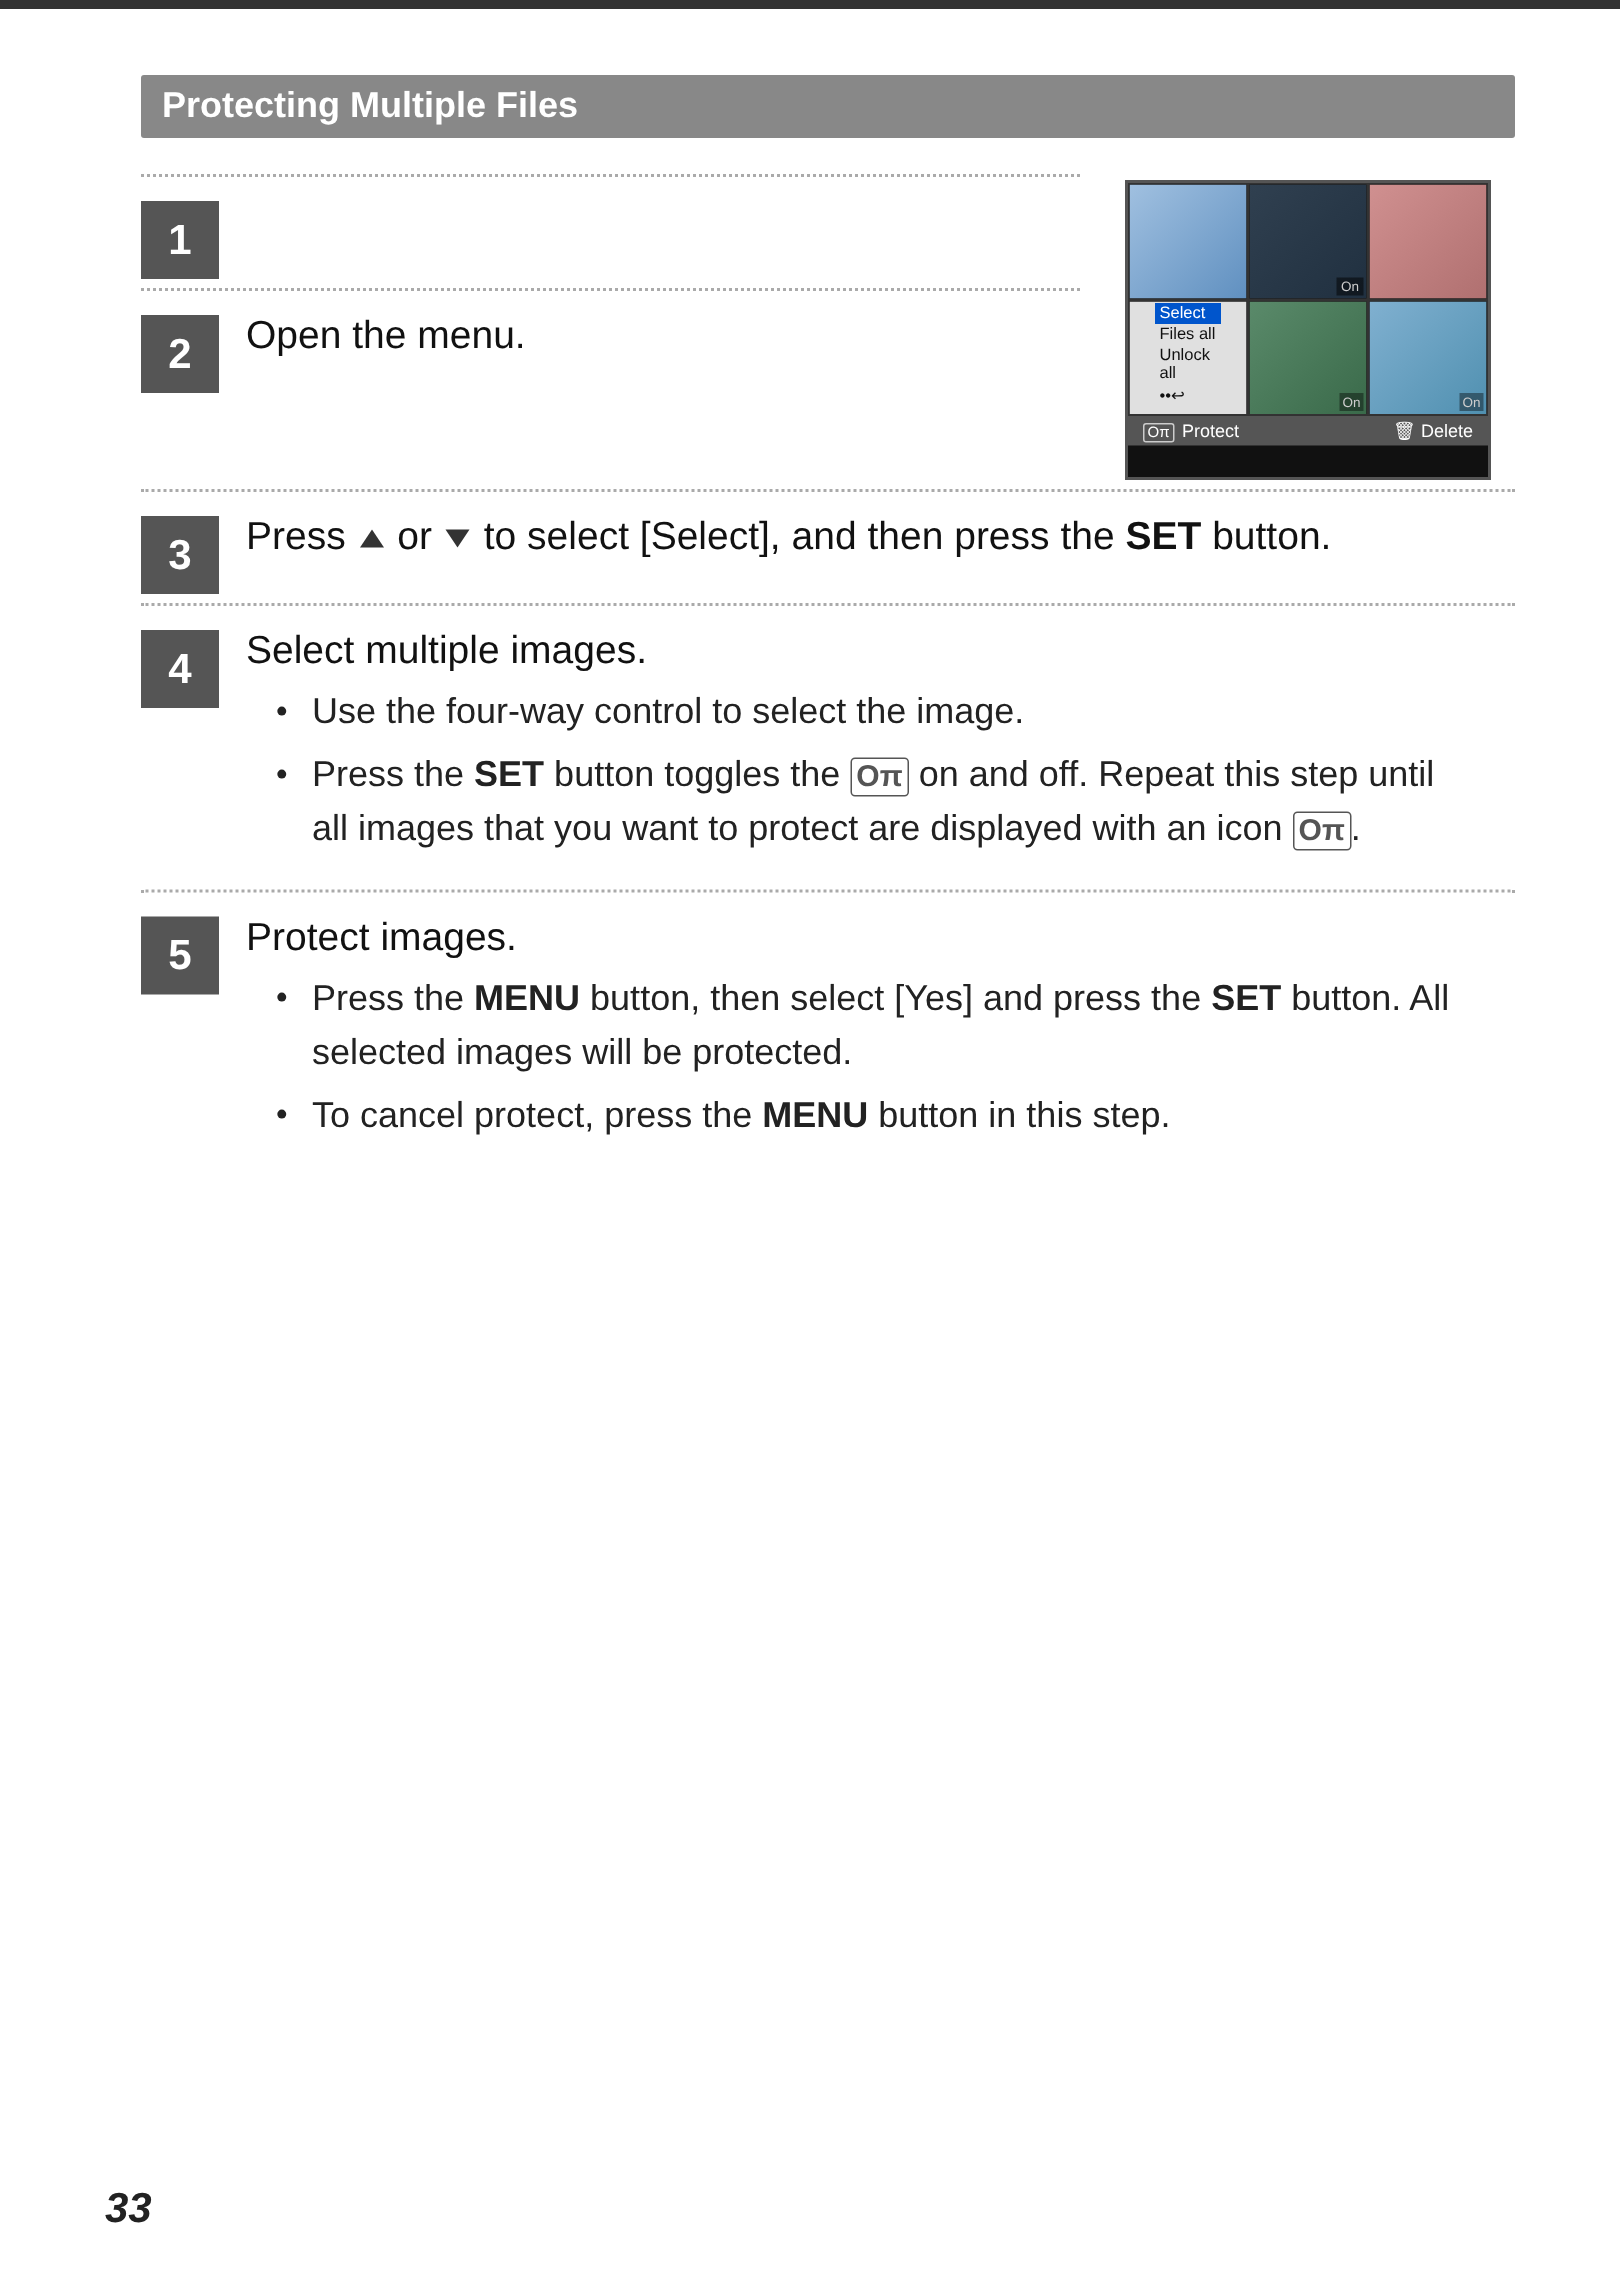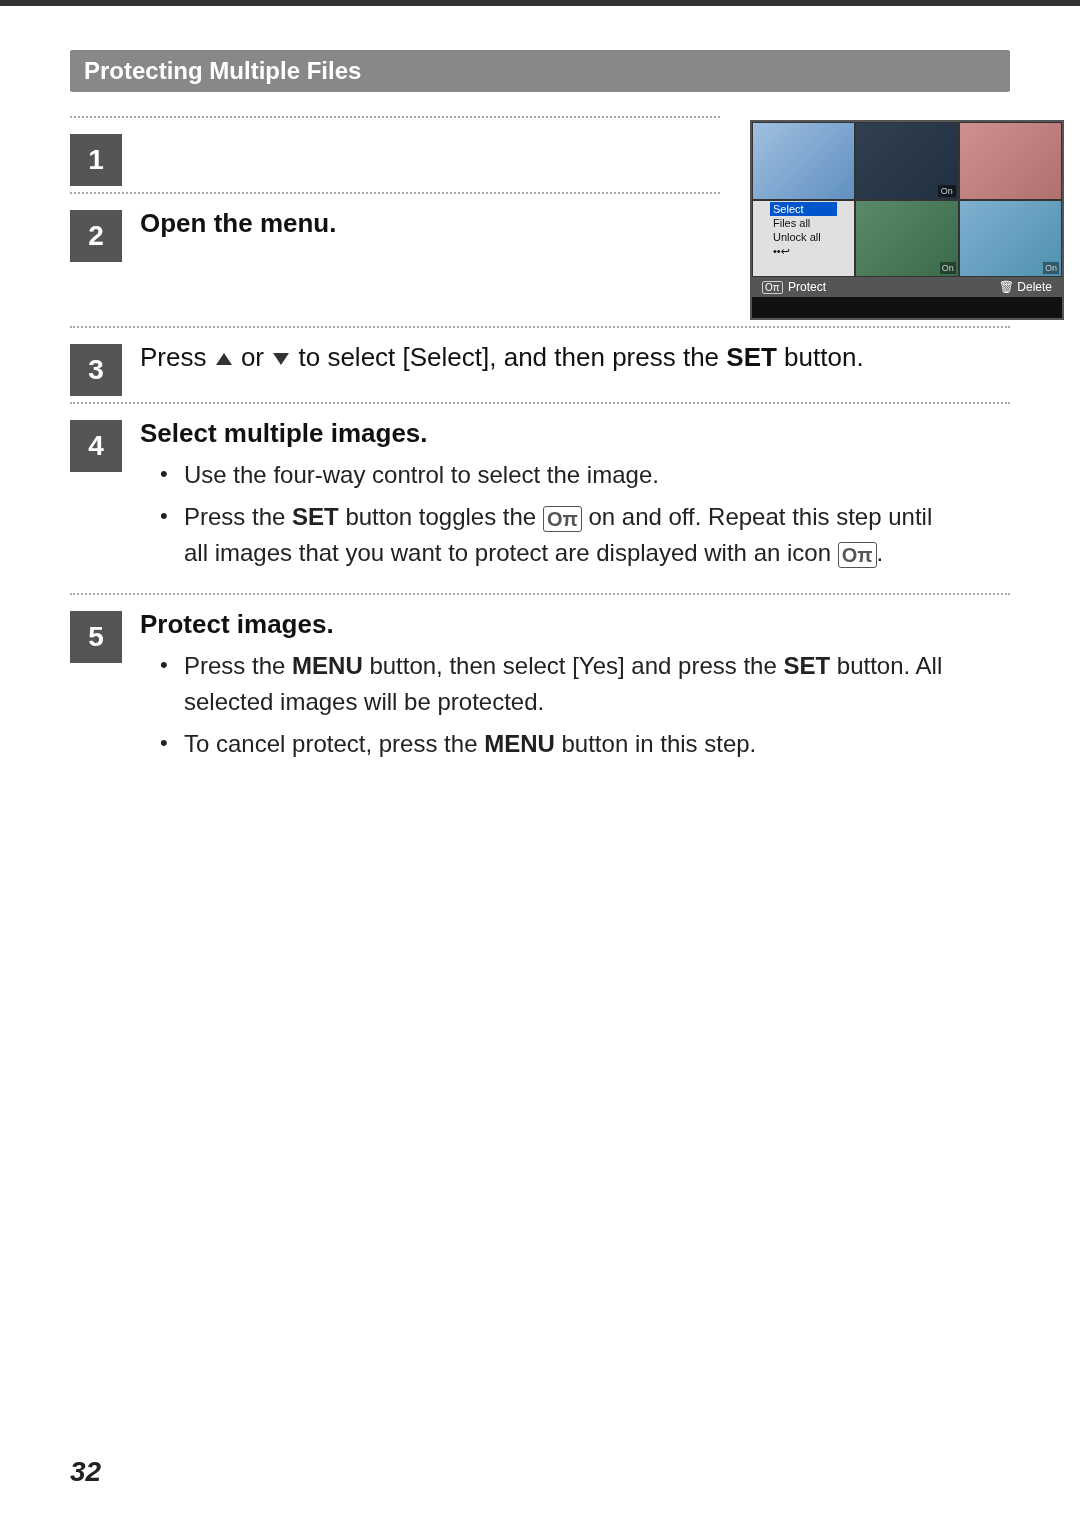--- a/index.html
+++ b/index.html
@@ -18,20 +18,21 @@
       height: 6px;
       background: #333;
       position: absolute;
       top: 0;
       left: 0;
     }
 
     .page-content {
       padding: 40px 70px 60px 70px;
       padding-top: 50px;
+      margin-left: 24px;
     }
 
     
     .section-header {
       background: #888;
       color: #fff;
       font-size: 24px;
       font-weight: bold;
       padding: 7px 14px;
       margin-bottom: 18px;
@@ -69,21 +70,21 @@
 
     .dotted-divider {
       border: none;
       border-top: 2px dotted #aaa;
       margin: 6px 0 6px 0;
       width: 100%;
     }
 
     .step-title {
       font-size: 26px;
-      font-weight: bold;
+      font-weight: normal;
       margin-bottom: 8px;
       color: #111;
     }
 
     .step-title-normal {
       font-size: 26px;
       font-weight: normal;
       margin-bottom: 8px;
       color: #111;
     }
@@ -124,21 +125,21 @@
     .steps-1-2-right {
       flex-shrink: 0;
       width: 260px;
       margin-top: 10px;
     }
 
     
     .camera-ui {
       border: 2px solid #555;
       background: #111;
-      width: 314px;
+      width: 244px;
       height: 200px;
       position: relative;
       overflow: hidden;
     }
 
     .camera-grid {
       display: grid;
       grid-template-columns: repeat(3, 1fr);
       grid-template-rows: repeat(2, 1fr);
       width: 100%;
@@ -376,14 +377,14 @@
         <li>
           To cancel protect, press the <span class="bold-text">MENU</span> button in this step.
         </li>
       </ul>
     </div>
   </div>
 
 </div>
 
 <div class="page-number">
-  <span>32</span>
+  <span>33</span>
 </div>
 
 </body></html>

